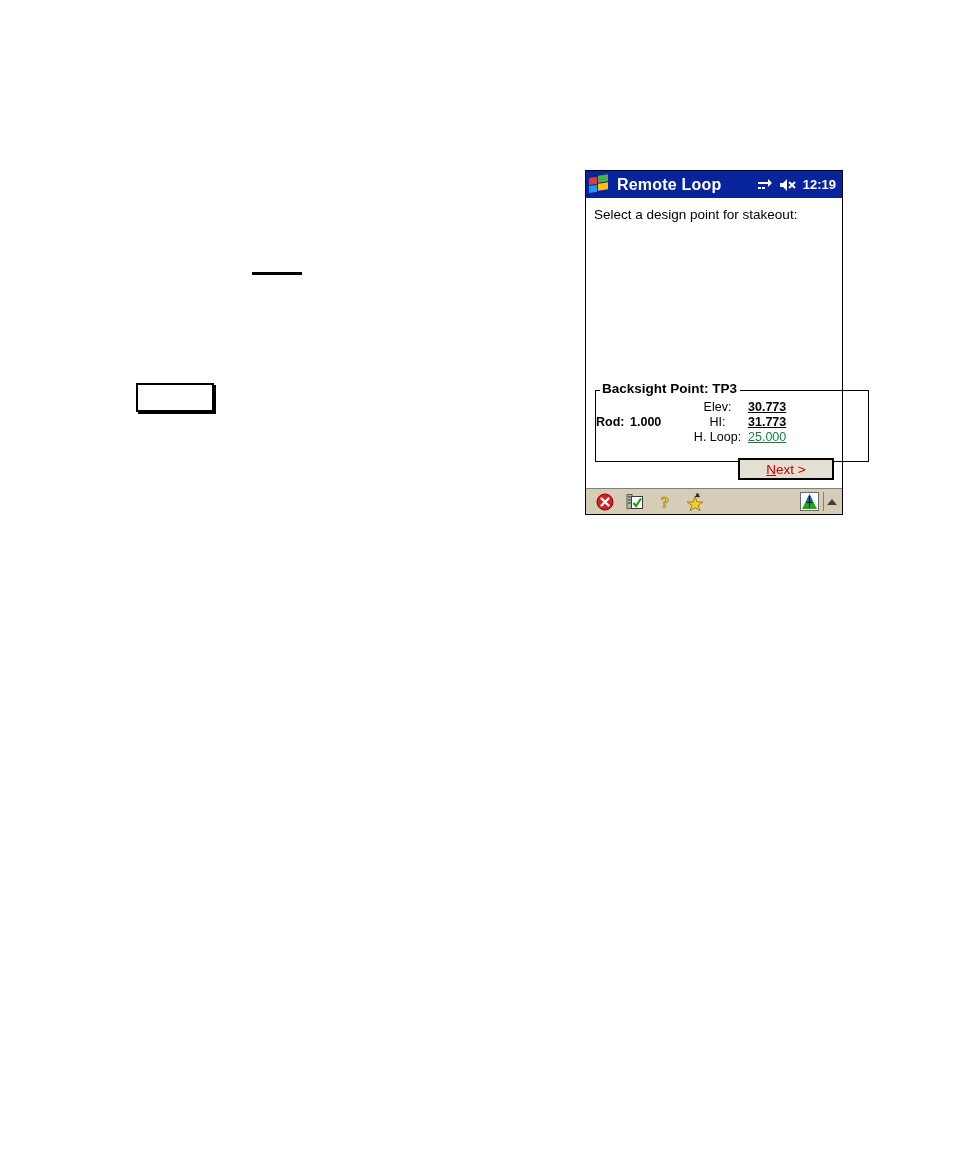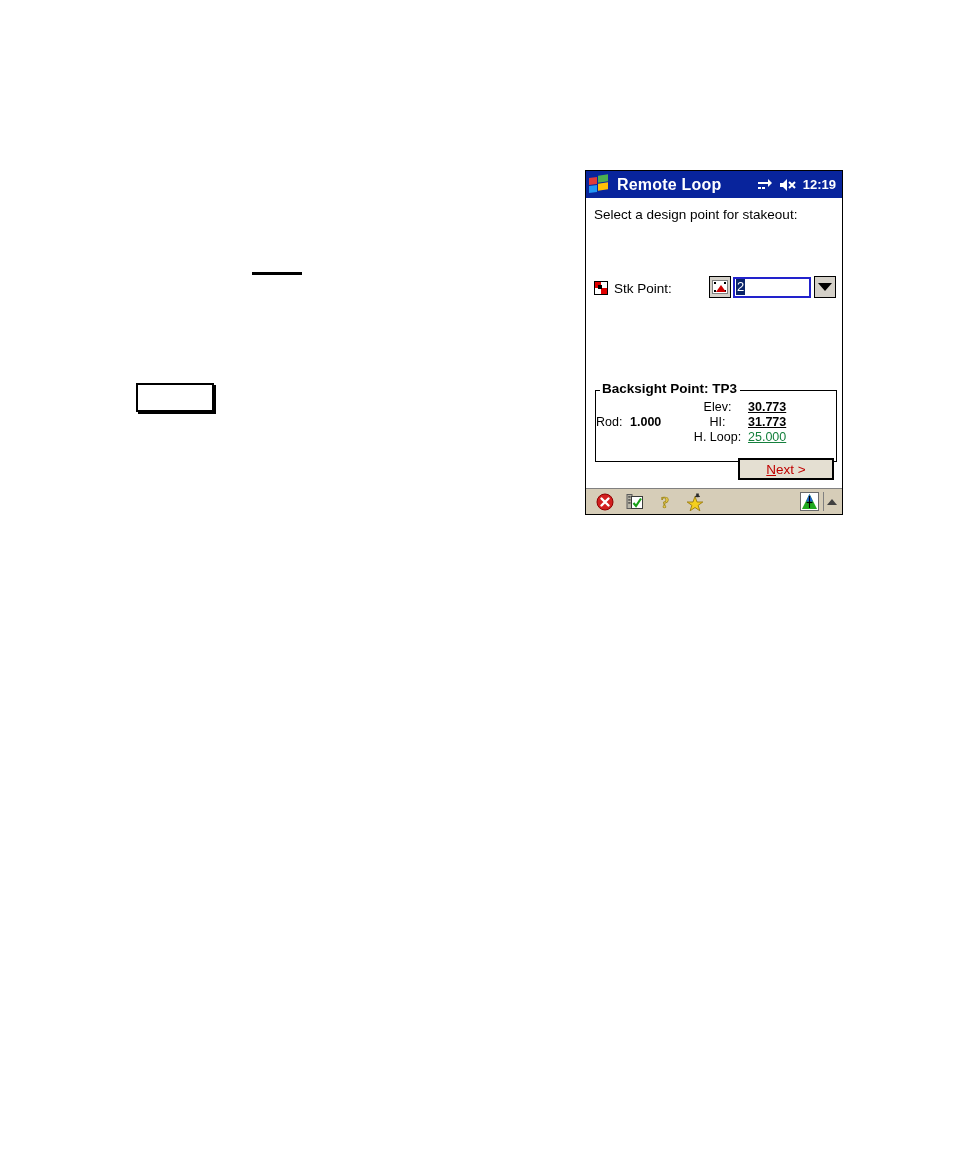--- a/index.html
+++ b/index.html
@@ -215,21 +215,21 @@
     border-left: 7px solid transparent;
     border-right: 7px solid transparent;
     border-top: 8px solid #000000;
   }
 
   
   .groupbox {
     position: absolute;
     left: 9px;
     top: 192px;
-    width: 242px;
+    width: 274px;
     height: 72px;
     border: 1px solid #000000;
     box-sizing: border-box;
   }
   .group-legend {
     position: absolute;
     left: 4px;
     top: -10px;
     background: #ffffff;
     padding: 0 3px 0 2px;
@@ -241,21 +241,21 @@
   .group-grid {
     position: absolute;
     left: 0; right: 0; top: 9px;
     display: grid;
     grid-template-columns: 34px 62px 56px 70px;
     row-gap: 1px;
     font-size: 12.5px;
     color: #000000;
     align-items: center;
   }
-  .g-lbl  { text-align: left;  white-space: nowrap; }
+  .g-lbl  { text-align: left;  white-space: nowrap; font-weight: bold; }
   .g-val  { text-align: left;  font-weight: bold; white-space: nowrap; }
   .g-rlbl { text-align: center; white-space: nowrap; padding-right: 5px; }
   .g-rval { text-align: left;  font-weight: bold; white-space: nowrap; text-decoration: underline; }
   .g-rval.dim { font-weight: normal; color: #15803d; }
 
   
   .next-btn {
     position: absolute;
     right: 8px;
     bottom: 8px;
@@ -351,46 +351,20 @@
         </svg>
       </span>
       <span class="clock">12:19</span>
     </div>
   </div>
 
   <div class="client">
 
     <div class="prompt">Select a design point for stakeout:</div>
 
-    <div class="row-stk">
-      <span class="pt-badge">
-        <i class="a"></i>
-          <i class="b"></i>
-          <i class="c"></i>
-      </span>
-      <span class="stk-label">Stk Point:</span>
-
-      <div class="stk-controls">
-        <div class="pick-btn">
-          <span class="inner">
-            <span class="dot" style="left:1px;top:1px"></span>
-            <span class="dot" style="right:1px;top:1px"></span>
-            <span class="dot" style="left:1px;bottom:1px"></span>
-            <span class="dot" style="right:1px;bottom:1px"></span>
-            <span class="va"></span>
-          </span>
-        </div>
-        <div class="edit-field">
-          <span class="edit-sel">2</span>
-        </div>
-        <div class="ddl-btn">
-          <span class="tri"></span>
-        </div>
-      </div>
-    </div>
 
     <div class="groupbox">
       <div class="group-legend">Backsight Point: TP3</div>
       <div class="group-grid">
         <div class="g-lbl"></div>
         <div class="g-val"></div>
         <div class="g-rlbl">Elev:</div>
         <div class="g-rval">30.773</div>
 
         <div class="g-lbl">Rod:</div>

